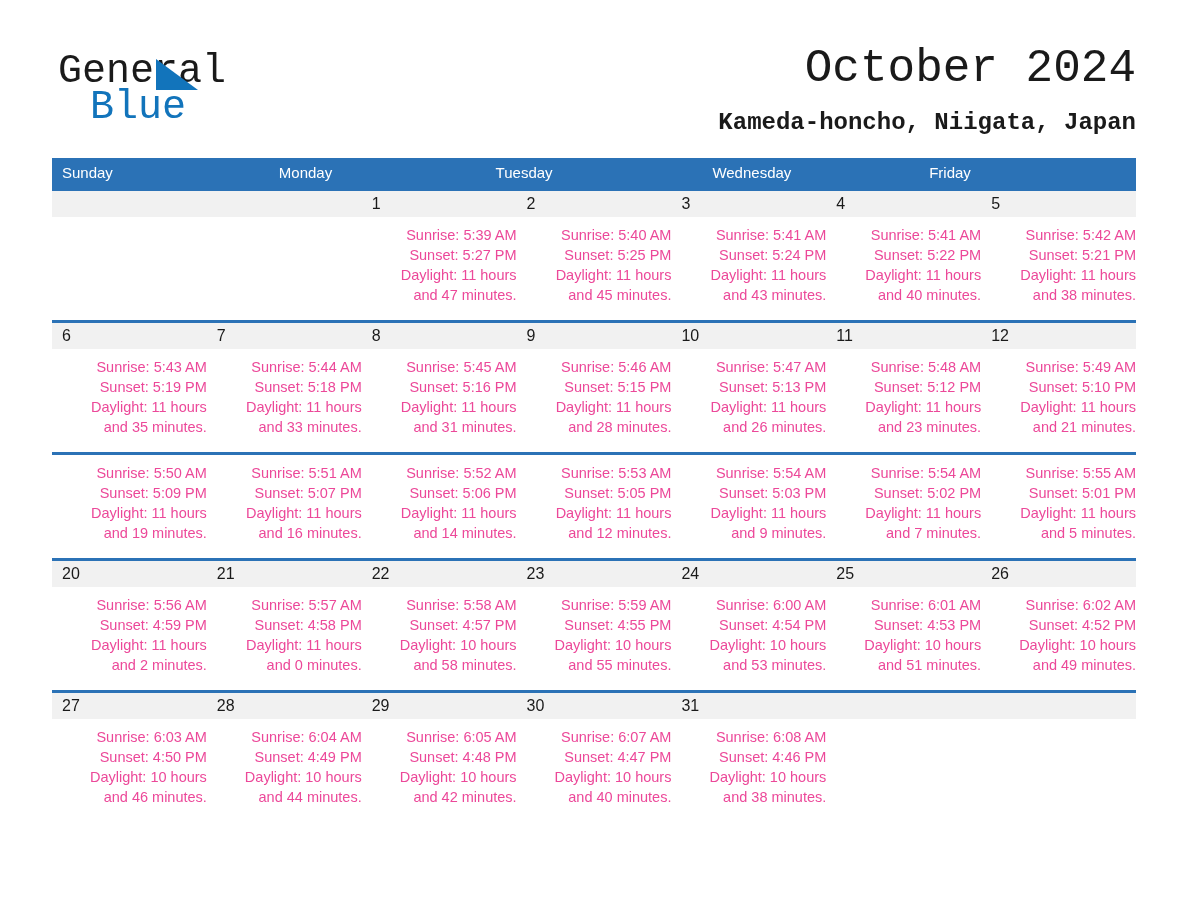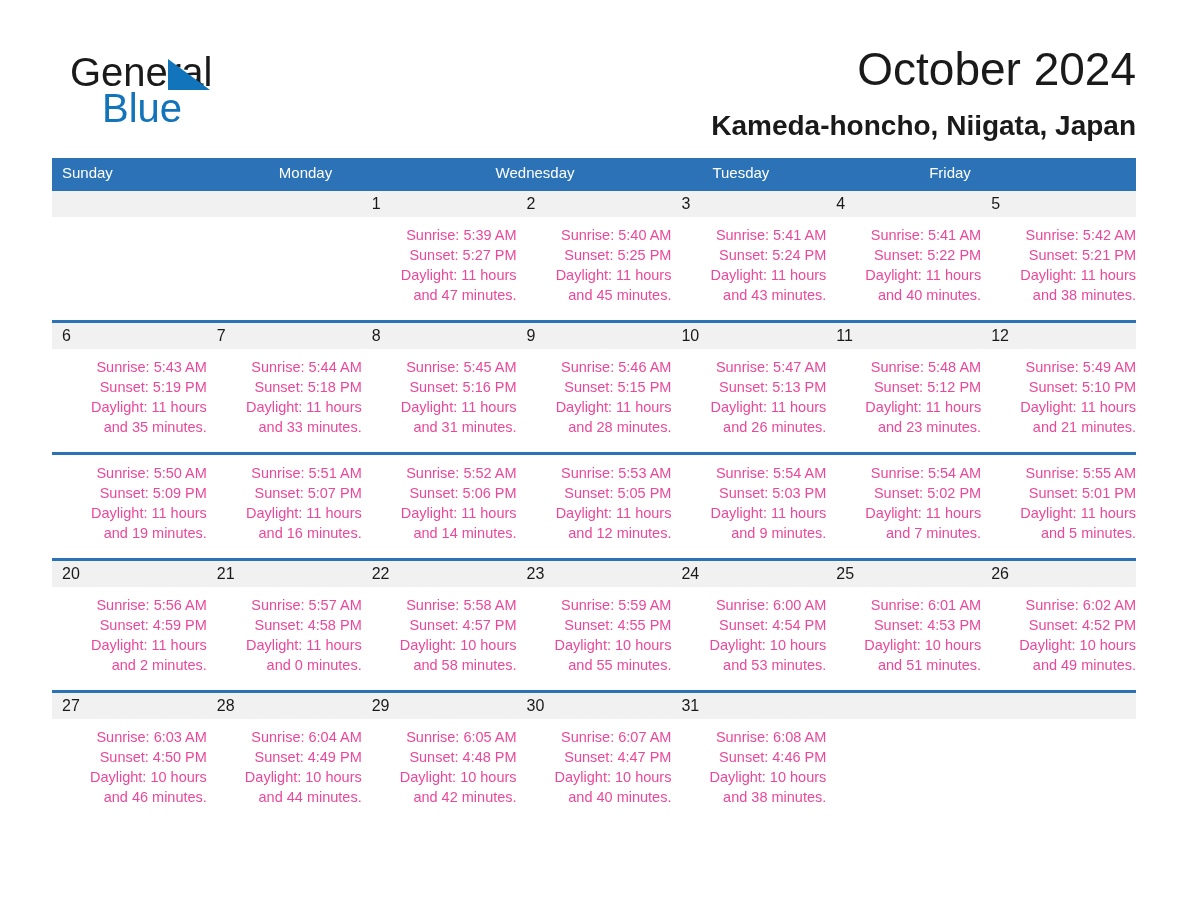--- a/index.html
+++ b/index.html
@@ -17,24 +17,25 @@
   .page {
     position: relative;
     width: 1188px;
     height: 918px;
     box-sizing: border-box;
   }
 
   
   .header {
     position: absolute;
-    left: 64px;
+    left: 52px;
     top: 42px;
     right: 52px;
     height: 110px;
+    font-family: Liberation Mono, monospace;
   }
   .logo {
     position: absolute;
     left: 6px;
     top: 10px;
     width: 320px;
     height: 90px;
     line-height: 1;
   }
   .logo-row1 {
@@ -69,21 +70,21 @@
     text-align: right;
   }
   .month-title {
     font-size: 46px;
     font-weight: 400;
     color: #1a1a1a;
     line-height: 1.2;
     white-space: nowrap;
   }
   .location-title {
-    font-size: 28px;
+    font-size: 24px;
     font-weight: bold;
     color: #1a1a1a;
     line-height: 1.2;
     margin-top: 12px;
     white-space: nowrap;
   }
 
   
   .calendar {
     position: absolute;
@@ -159,22 +160,22 @@
       <div class="location-title">Kameda-honcho, Niigata, Japan</div>
     </div>
 
   </div>
 
   <div class="calendar">
 
     <div class="cal-head">
       <div class="hcell">Sunday</div>
       <div class="hcell">Monday</div>
+      <div class="hcell">Tuesday</div>
       <div class="hcell">Wednesday</div>
-      <div class="hcell">Tuesday</div>
       <div class="hcell">Friday</div>
     </div>
 
     <div class="week">
       <div class="week-datebar">
         <div class="dcell"><span class="daynum"></span></div>
         <div class="dcell"><span class="daynum"></span></div>
         <div class="dcell"><span class="daynum">1</span></div>
         <div class="dcell"><span class="daynum">2</span></div>
         <div class="dcell"><span class="daynum">3</span></div>

